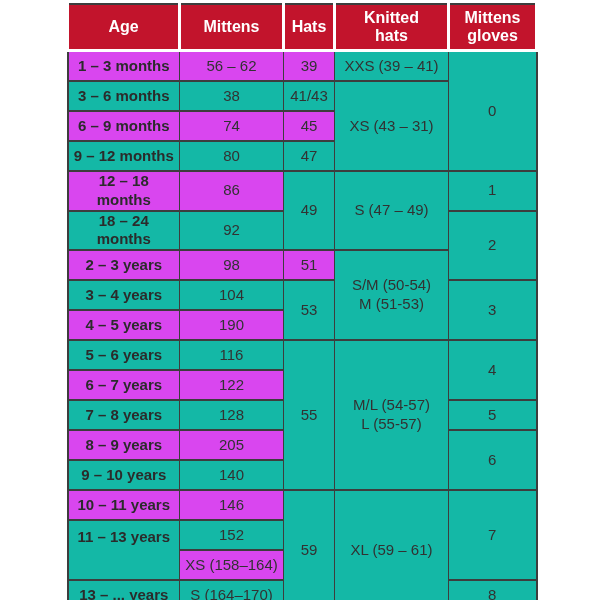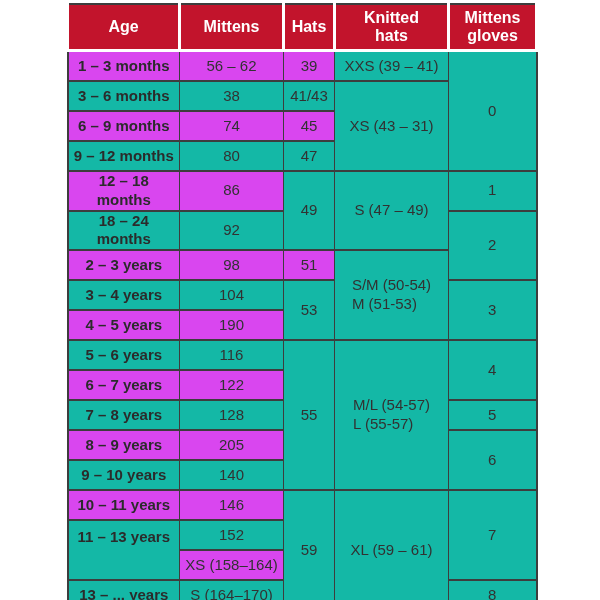--- a/index.html
+++ b/index.html
@@ -14,21 +14,21 @@
   }
   td{
     background:#14b8a6;color:#323232;font-size:15px;text-align:center;vertical-align:middle;
     height:28px;padding:0 2px;line-height:1.25;
     border:1px solid #3d3d3d;border-top-width:2px;border-bottom-width:2px;
     white-space:pre-line;
   }
   td.g{background:#d946ef;}
   td.age{font-weight:bold;color:#2b2b2b;}
   td.top{vertical-align:top;padding-top:7px;}
-  .lblock{display:inline-block;text-align:left;white-space:pre-line;}
+  .lblock{display:inline-block;text-align:center;white-space:pre-line;}
 </style>
 </head>
 <body>
 
 <div class="chart-wrap">
 <table>
   <colgroup>
     <col style="width:112px">
         <col style="width:104px">
         <col style="width:51px">

